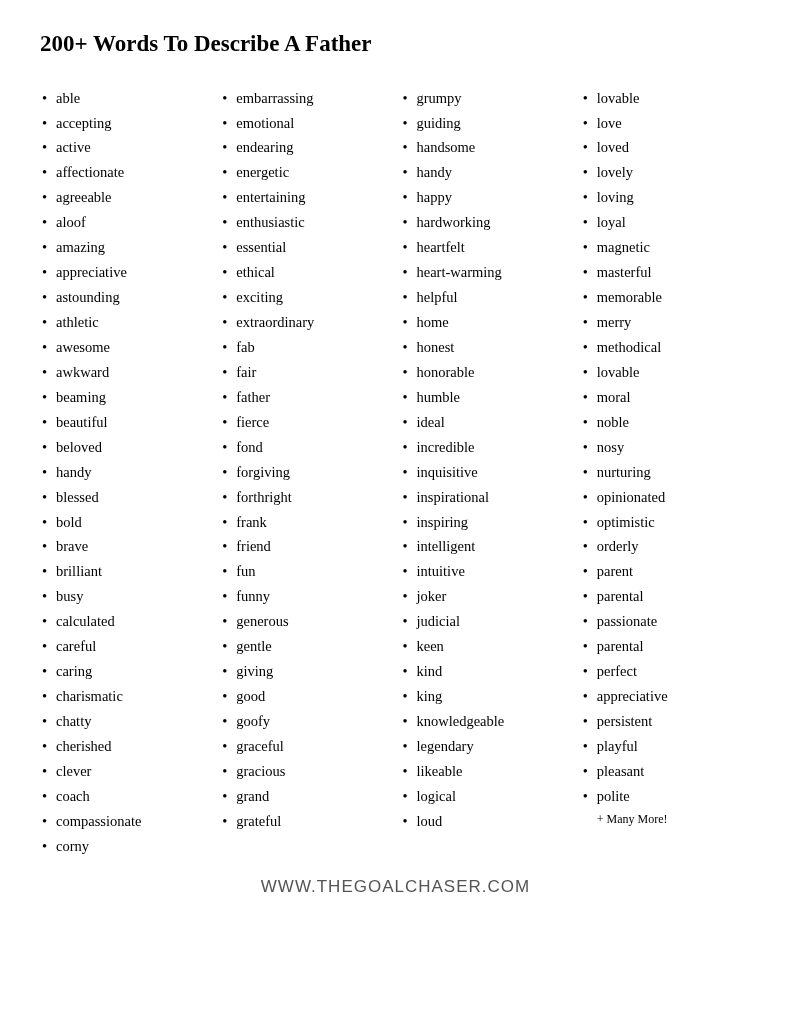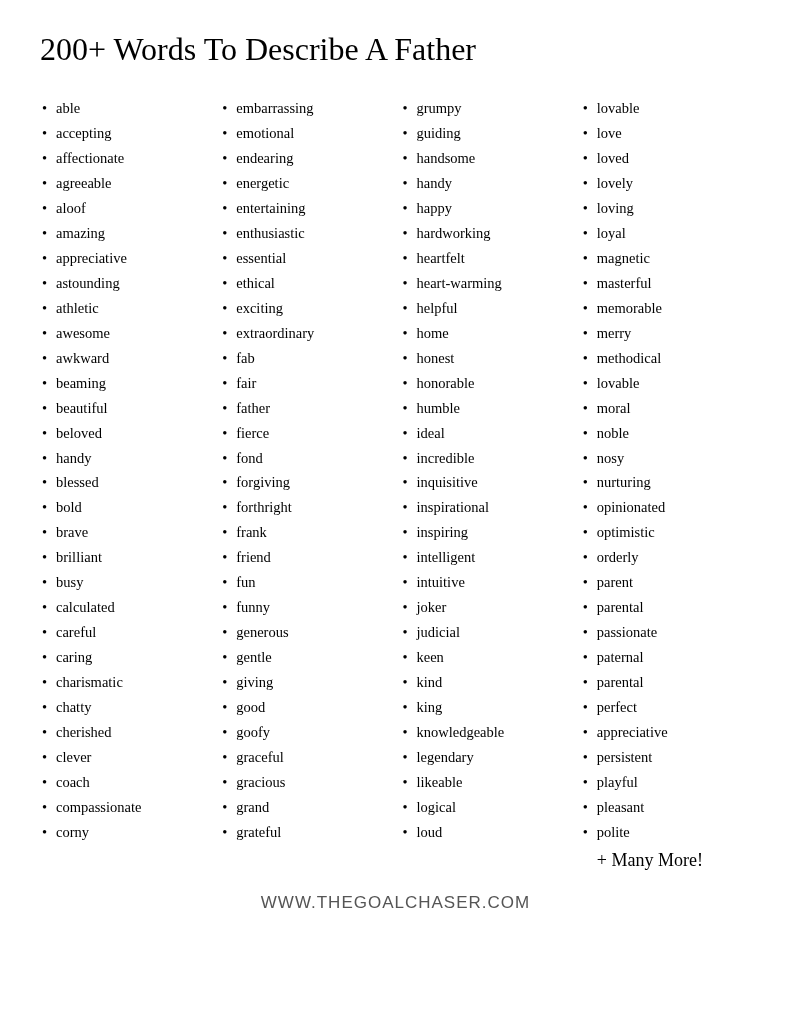--- a/index.html
+++ b/index.html
@@ -4,22 +4,22 @@
   <style>
     * { margin: 0; padding: 0; box-sizing: border-box; }
     body {
       background: #fff;
       font-family: Georgia, 'Times New Roman', serif;
       width: 791px;
       min-height: 1024px;
       padding: 30px 40px 20px 40px;
     }
     h1 {
-      font-size: 32px;
-      font-weight: 400;
+      font-size: 23px;
+      font-weight: 700;
       color: #000;
       margin-bottom: 28px;
       line-height: 1.2;
     }
     .columns-container {
       display: grid;
       grid-template-columns: repeat(4, 1fr);
       gap: 8px 10px;
     }
     .column {
@@ -45,37 +45,38 @@
     }
     .footer {
       text-align: center;
       margin-top: 18px;
       font-size: 17px;
       color: #555;
       letter-spacing: 1px;
       font-family: Arial, sans-serif;
     }
     .more-text {
-      font-size: 18px;
+      font-size: 12px;
       color: #000;
       padding-left: 16px;
       line-height: 1.72;
     }
   </style>
 </head>
 <body>
 
 <h1>200+ Words To Describe A Father</h1>
 
 <div class="columns-container">
 
   <div class="column">
     <ul id="col1-list">
         <li>able</li>
         <li>accepting</li>
+        <li>active</li>
         <li>affectionate</li>
         <li>agreeable</li>
         <li>aloof</li>
         <li>amazing</li>
         <li>appreciative</li>
         <li>astounding</li>
         <li>athletic</li>
         <li>awesome</li>
         <li>awkward</li>
         <li>beaming</li>
@@ -187,21 +188,20 @@
         <li>moral</li>
         <li>noble</li>
         <li>nosy</li>
         <li>nurturing</li>
         <li>opinionated</li>
         <li>optimistic</li>
         <li>orderly</li>
         <li>parent</li>
         <li>parental</li>
         <li>passionate</li>
-        <li>paternal</li>
         <li>parental</li>
         <li>perfect</li>
         <li>appreciative</li>
         <li>persistent</li>
         <li>playful</li>
         <li>pleasant</li>
         <li>polite</li>
       </ul>
     <div class="more-text">+ Many More!</div>
   </div>

